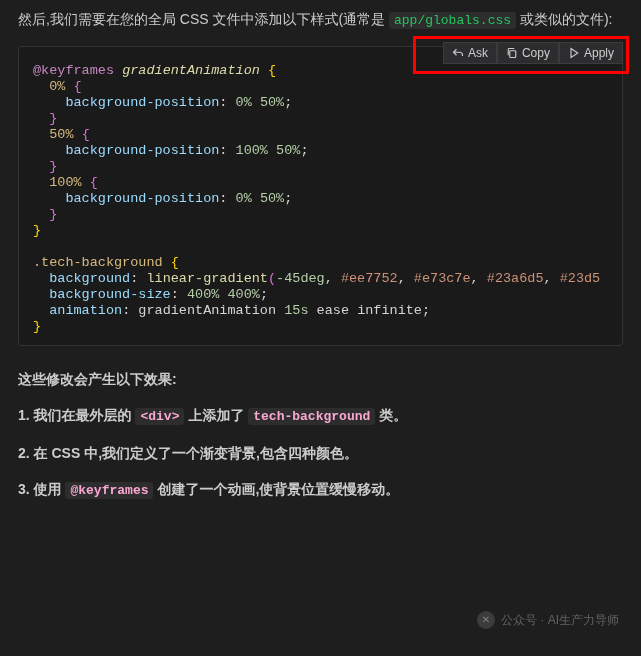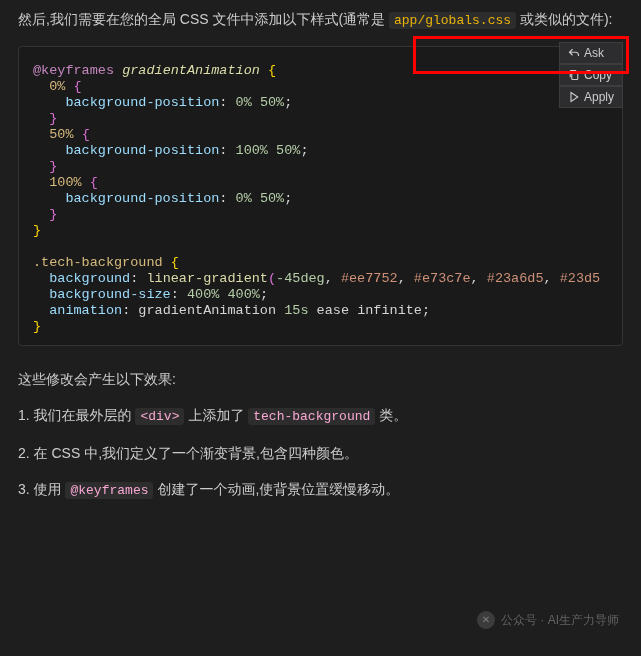--- a/index.html
+++ b/index.html
@@ -14,39 +14,38 @@
     padding: 8px 18px 18px 18px;
     overflow: hidden;
     position: relative;
   }
   .intro {
     margin-bottom: 14px;
   }
   .inline-code {
     font-family: Consolas, "Courier New", monospace;
     background: #2d2d2d;
-    color: #eab308;
+    color: #22c55e;
     padding: 1px 5px;
     border-radius: 3px;
     font-size: 13px;
   }
   .inline-code.neutral { color: #f9a8d4; }
   .code-wrapper {
     position: relative;
     margin-top: 14px;
     margin-bottom: 22px;
   }
   .toolbar {
     position: absolute;
     top: -4px;
     right: 0;
     display: flex;
     gap: 0;
     z-index: 5;
-    flex-direction: column;
   }
   .highlight-box {
     position: absolute;
     top: -10px;
     right: -6px;
     width: 216px;
     height: 38px;
     border: 3px solid #ff0000;
     z-index: 6;
     pointer-events: none;
@@ -83,21 +82,21 @@
   .tk-ital { color: #dcdcaa; font-style: italic; }
   .tk-brace { color: #ffd700; }
   .tk-brace2 { color: #da70d6; }
   .tk-prop { color: #9cdcfe; }
   .tk-num { color: #b5cea8; }
   .tk-str { color: #ce9178; }
   .tk-sel { color: #d7ba7d; }
   .tk-punc { color: #d4d4d4; }
   .tk-func { color: #dcdcaa; }
   .outro { margin-top: 20px; }
-  .outro p, .outro li { margin-bottom: 14px; }
+  .outro p, .outro li { margin-bottom: 14px; font-weight: bold; }
   ol { padding-left: 0; list-style: none; }
   ol li { counter-increment: item; }
   .num-prefix { display: inline; text-align: right; }
   .watermark {
     position: absolute;
     right: 22px;
     bottom: 26px;
     display: flex;
     align-items: center;
     gap: 6px;

